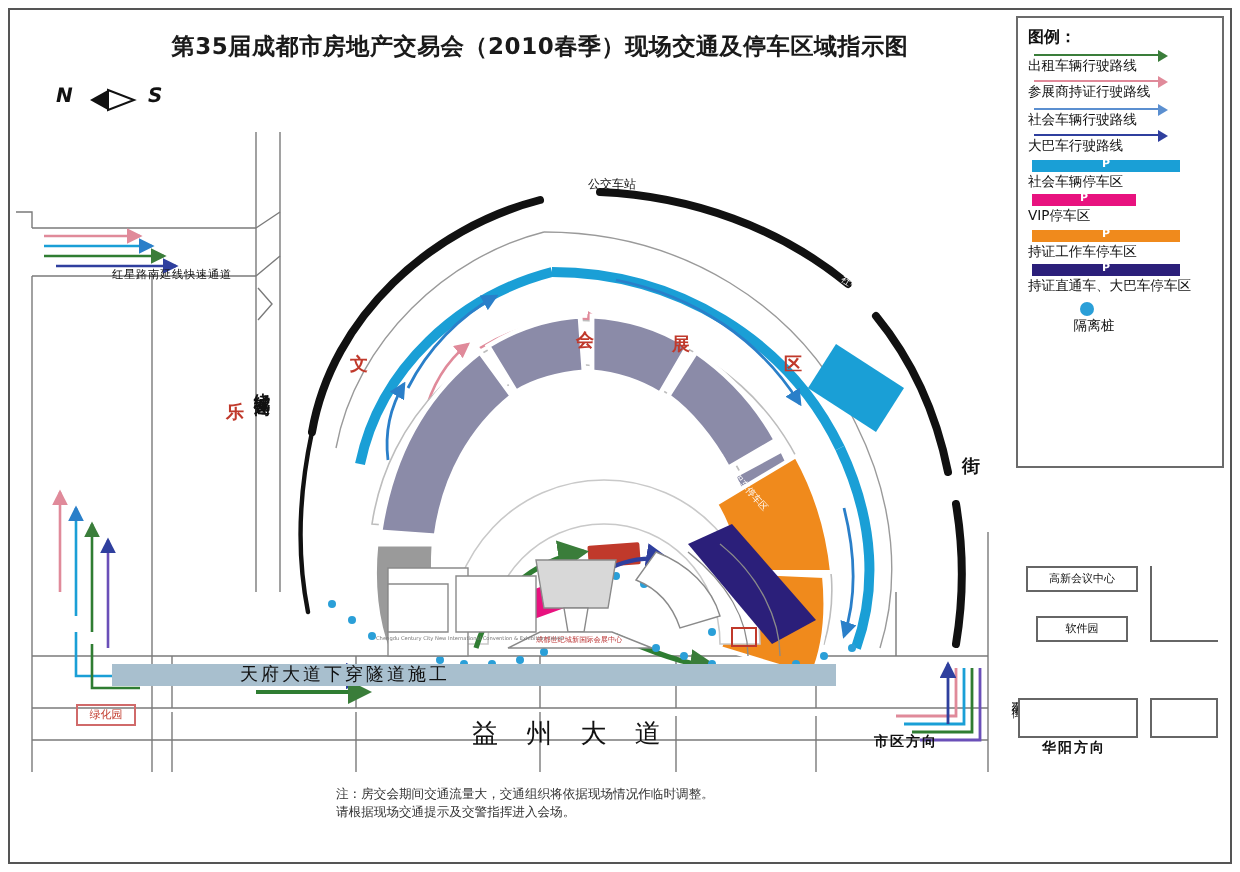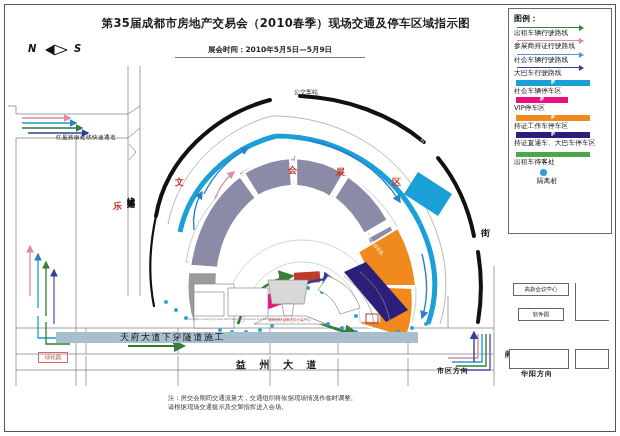--- a/index.html
+++ b/index.html
@@ -10,21 +10,21 @@
     font-family:"DejaVu Sans","Liberation Sans",sans-serif;
     overflow:hidden;
     position:relative;
   }
   #page { position:relative; width:620px; height:436px; background:#fff; }
   .frame { position:absolute; left:4px; top:4px; width:612px; height:428px; border:1px solid #555; }
 
   
   .title {
     position:absolute; left:70px; top:16px; width:400px;
-    text-align:right; font-size:11.5px; font-weight:bold; color:#1a1a1a;
+    text-align:center; font-size:11.5px; font-weight:bold; color:#1a1a1a;
     letter-spacing:0.3px; white-space:nowrap;
   }
   .subtitle {
     position:absolute; left:175px; top:45px; width:190px;
     text-align:center; font-size:7.5px; font-weight:bold; color:#222;
     border-bottom:1px solid #777; padding-bottom:2px; white-space:nowrap;
   }
   .compass { position:absolute; left:28px; top:42px; width:60px; height:16px; }
   .compass .ltr { position:absolute; font-size:10px; font-weight:bold; font-style:italic; color:#111; }
   .compass .n { left:0px; top:1px; }
@@ -53,21 +53,21 @@
   
   .map { position:absolute; left:8px; top:66px; width:494px; height:320px; }
   .map svg { display:block; }
 
   
   .mtxt { position:absolute; font-size:6px; color:#111; white-space:nowrap; }
   .mtxt.v { writing-mode:vertical-rl; text-orientation:upright; letter-spacing:1px; }
   .mtxt.bold { font-weight:bold; }
   .mtxt.red { color:#c0392b; }
 
-  .road-big { position:absolute; font-size:10px; font-weight:bold; letter-spacing:5px; color:#111; }
+  .road-big { position:absolute; font-size:13px; font-weight:normal; letter-spacing:5px; color:#111; }
   .tunnel-band {
     position:absolute; left:56px; top:332px; width:362px; height:11px;
     background:#a8bfce;
   }
   .tunnel-text {
     position:absolute; left:120px; top:331px; font-size:9px; font-weight:normal;
     color:#111; letter-spacing:1.5px; white-space:nowrap;
   }
   .green-box {
     position:absolute; left:38px; top:352px; width:30px; height:11px;
@@ -85,21 +85,20 @@
     font-size:6.3px; color:#333; line-height:1.5;
   }
 </style>
 </head>
 <body>
 
 <div id="page">
   <div class="frame"></div>
 
   <div class="title">第35届成都市房地产交易会（2010春季）现场交通及停车区域指示图</div>
-  <div class="subtitle">展会时间：2010年5月5日—5月9日</div>
 
   <div class="compass">
     <span class="ltr n">N</span>
     <span class="ltr s">S</span>
     <svg width="26" height="14" style="position:absolute;left:17px;top:1px;">
       <polygon points="0,7 9,2 9,12" fill="#111"></polygon>
       <polygon points="9,2 22,7 9,12" fill="#fff" stroke="#111" stroke-width="1"></polygon>
     </svg>
   </div>
 
@@ -147,24 +146,20 @@
       <div class="lg-label">持证工作车停车区</div>
     </div>
 
     <div class="lg-row">
       <div class="lg-bar" style="background:#2b1f7a;">
         <span class="pglyph">P</span>
       </div>
       <div class="lg-label">持证直通车、大巴车停车区</div>
     </div>
 
-    <div class="lg-row">
-      <div class="lg-bar" style="background:#4aa84a;height:5px;margin-top:4px;"></div>
-      <div class="lg-label">出租车待客处</div>
-    </div>
 
     <div class="lg-row">
       <div class="lg-dot" style="background:#2a9fd8;"></div>
       <div class="lg-label" style="text-align:center;width:66px;">隔离桩</div>
     </div>
   </div>
 
   <div class="map">
     <svg width="494" height="320" viewBox="0 0 494 320">
       <defs>

